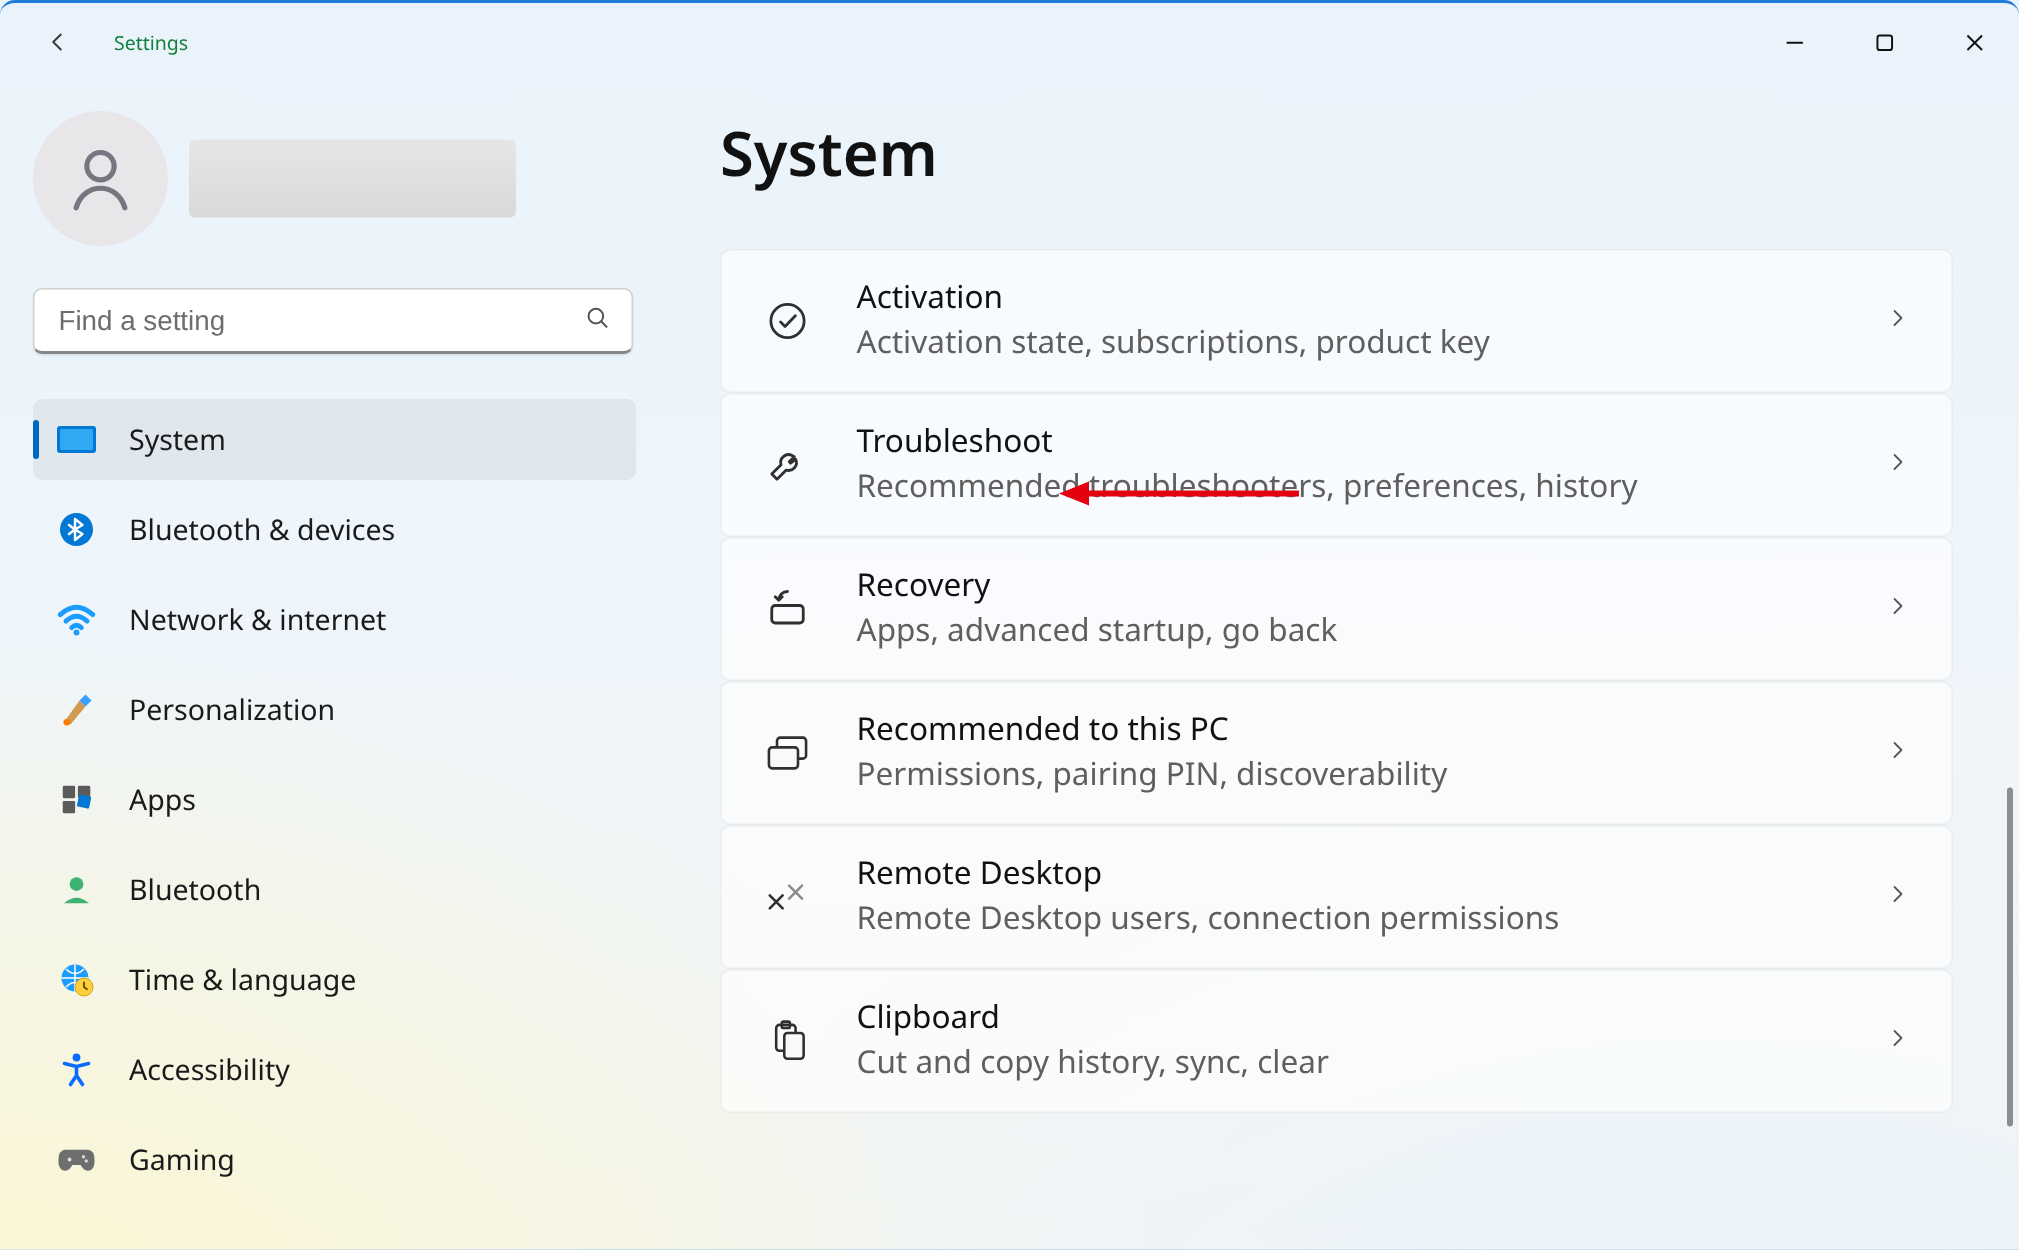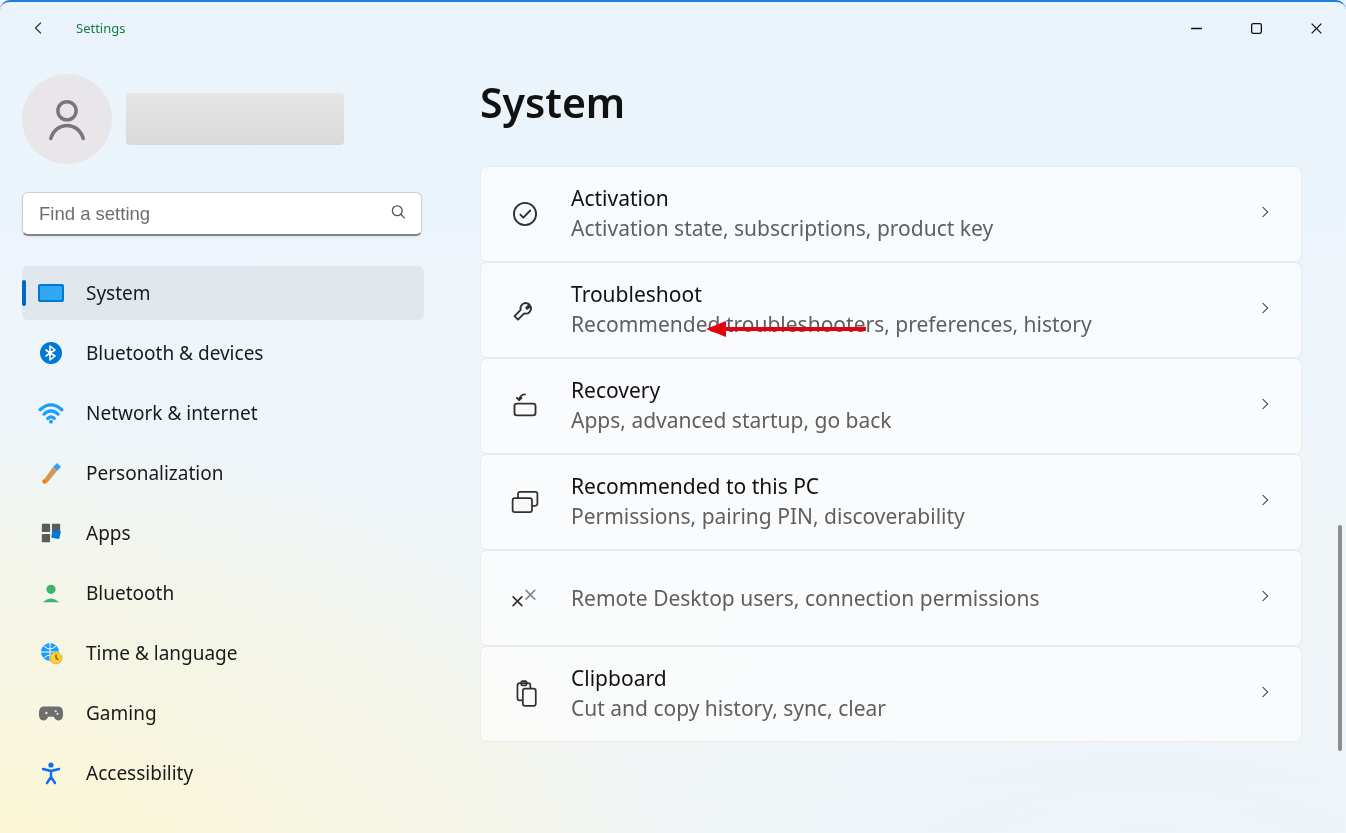--- a/index.html
+++ b/index.html
@@ -255,38 +255,38 @@
               <circle cx="11" cy="11" r="9" fill="#1b9cff"></circle>
               <path d="M2 11 h18 M11 2 v18 M5 5 Q11 11 17 5 M5 17 Q11 11 17 17" stroke="#fff" stroke-width="1" fill="none"></path>
               <circle cx="17" cy="17" r="6" fill="#ffce3d" stroke="#c9a100" stroke-width="0.6"></circle>
               <path d="M17 14 v3 l2 1.5" stroke="#6a5300" stroke-width="1.3" fill="none" stroke-linecap="round"></path>
             </svg>
         </span>
         <span>Time &amp; language</span>
       </li>
       <li class="nav-item">
         <span class="nav-icon">
+          <svg viewBox="0 0 24 24" width="24" height="24">
+              <circle cx="12" cy="4" r="2.6" fill="#0a6cff"></circle>
+              <path d="M4 8 l8 2 l8 -2 M12 10 v6 M12 16 l-4 6 M12 16 l4 6" stroke="#0a6cff" stroke-width="2.4" fill="none" stroke-linecap="round" stroke-linejoin="round"></path>
+            </svg>
+        </span>
+        <span>Accessibility</span>
+      </li>
+      <li class="nav-item">
+        <span class="nav-icon">
           <svg viewBox="0 0 28 18" width="26" height="18">
               <path d="M6 2 h16 q5 0 5 8 q0 7 -5 7 q-3 0 -5 -4 h-6 q-2 4 -5 4 q-5 0 -5 -7 q0 -8 5 -8 Z" fill="#6e6e6e"></path>
               <circle cx="9" cy="9" r="1.4" fill="#ddd"></circle>
               <circle cx="19" cy="7" r="1.2" fill="#ddd"></circle>
               <circle cx="21" cy="10" r="1.2" fill="#ddd"></circle>
             </svg>
         </span>
         <span>Gaming</span>
       </li>
-      <li class="nav-item">
-        <span class="nav-icon">
-          <svg viewBox="0 0 24 24" width="24" height="24">
-              <circle cx="12" cy="4" r="2.6" fill="#0a6cff"></circle>
-              <path d="M4 8 l8 2 l8 -2 M12 10 v6 M12 16 l-4 6 M12 16 l4 6" stroke="#0a6cff" stroke-width="2.4" fill="none" stroke-linecap="round" stroke-linejoin="round"></path>
-            </svg>
-        </span>
-        <span>Accessibility</span>
-      </li>
     </ul>
   </aside>
 
   <main class="main">
     <h1 class="page-title">System</h1>
 
     <div class="cards">
 
       <div class="card">
         <span class="card-icon">
@@ -352,20 +352,21 @@
       </div>
 
       <div class="card">
         <span class="card-icon">
           <svg viewBox="0 0 26 22" fill="none" stroke="currentColor" stroke-width="1.6" stroke-linecap="round" stroke-linejoin="round">
               <path d="M2 18 l8 -8 M2 10 l8 8"></path>
               <path d="M14 4 l8 8 M14 12 l8 -8" opacity="0.55"></path>
             </svg>
         </span>
         <div class="card-text">
+          <div class="card-title">Remote Desktop</div>
           <div class="card-desc">Remote Desktop users, connection permissions</div>
         </div>
         <span class="chev"><svg viewBox="0 0 24 24" fill="none" stroke="currentColor" stroke-width="1.8" stroke-linecap="round" stroke-linejoin="round">
               <path d="M9 5l7 7-7 7"></path>
             </svg></span>
       </div>
 
       <div class="card">
         <span class="card-icon">
           <svg viewBox="0 0 24 26" fill="none" stroke="currentColor" stroke-width="1.6" stroke-linecap="round" stroke-linejoin="round">

